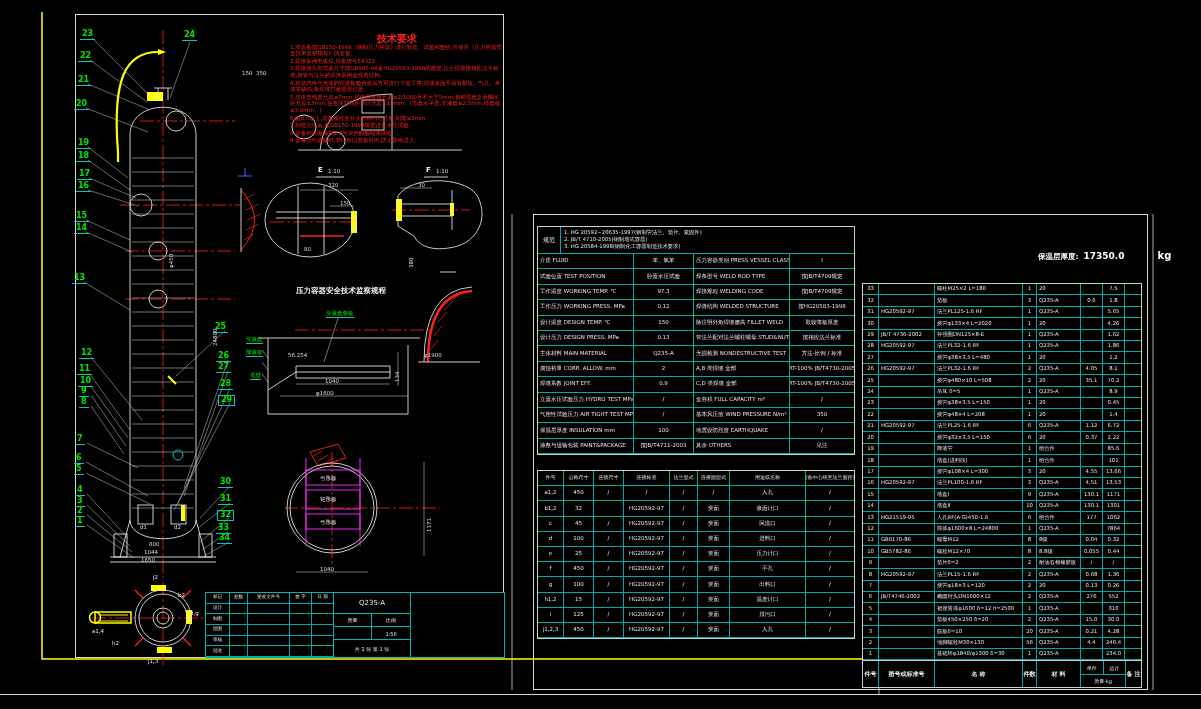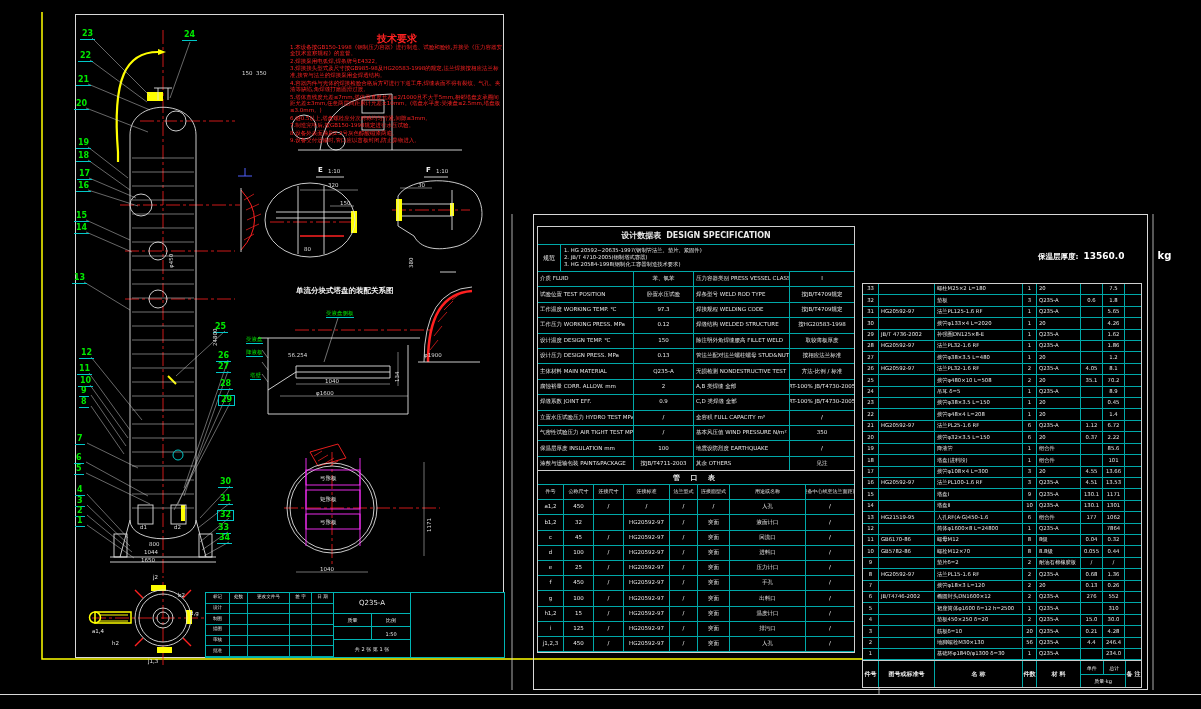--- a/index.html
+++ b/index.html
@@ -328,44 +328,40 @@
 <span class="dim rot" style="left:168px;top:268px">φ450</span>
 <span class="dim rot" style="left:212px;top:346px">24800</span>
 <span class="dim rot" style="left:408px;top:268px">380</span>
 <span class="dim" style="left:140px;top:524px">d1</span>
 <span class="dim" style="left:174px;top:524px">d2</span>
 
 <span class="dtitle" style="left:318px;top:166px">E</span>
 <span class="dim" style="left:328px;top:168px">1:10</span>
 <span class="dtitle" style="left:426px;top:166px">F</span>
 <span class="dim" style="left:436px;top:168px">1:10</span>
-<span class="dtitle" style="left:296px;top:286px;font-size:7.5px">单流分块式塔盘的装配关系图</span>
+<span class="dtitle" style="left:296px;top:286px;font-size:7.5px">压力容器安全技术监察规程</span>
 
 <span class="glabel" style="left:326px;top:310px">受液盘侧板</span>
 <span class="glabel" style="left:246px;top:336px">受液盘</span>
 <span class="glabel" style="left:246px;top:349px">降液板</span>
 <span class="glabel" style="left:250px;top:372px">塔壁</span>
 
 <span class="wlabel" style="left:320px;top:475px">弓形板</span>
 <span class="wlabel" style="left:320px;top:496px">矩形板</span>
 <span class="wlabel" style="left:320px;top:519px">弓形板</span>
 
 <span class="wlabel" style="left:153px;top:574px">j2</span>
 <span class="wlabel" style="left:178px;top:592px">b2</span>
 <span class="wlabel" style="left:92px;top:628px">a1,4</span>
 <span class="wlabel" style="left:190px;top:610px">d,g</span>
 <span class="wlabel" style="left:112px;top:640px">h2</span>
 <span class="wlabel" style="left:148px;top:658px">j1,3</span>
 <span class="wlabel" style="left:206px;top:644px">h1</span>
 
 <div id="spec" class="tbl">
-  <div class="hdr">
-    <span>设计数据表</span>
-    <span>DESIGN SPECIFICATION</span>
-  </div>
   <div class="codes">
     <div class="clabel">规范</div>
     <div class="clines">
 
     <div>1. HG 20592~20635-1997(钢制管法兰、垫片、紧固件)</div>
           <div>2. JB/T 4710-2005(钢制塔式容器)</div>
           <div>3. HG 20584-1998(钢制化工容器制造技术要求)</div>
         </div>
   </div>
   <div>
@@ -457,21 +453,20 @@
       <div class="trow">
         <div class="tc l">涂敷与运输包装 PAINT&amp;PACKAGE</div>
         <div class="tc">按JB/T4711-2003</div>
         <div class="tc l">其余 OTHERS</div>
         <div class="tc">见注</div>
       </div>
     </div>
 </div>
 
 <div id="noz" class="tbl">
-  <div class="ntitle">管 口 表</div>
   <div class="trow hrow">
     <div class="tc">件号</div>
     <div class="tc">公称尺寸</div>
     <div class="tc">连接尺寸</div>
     <div class="tc">连接标准</div>
     <div class="tc">法兰型式</div>
     <div class="tc">连接面型式</div>
     <div class="tc">用途或名称</div>
     <div class="tc">设备中心线至法兰面距离</div>
   </div>
@@ -967,21 +962,21 @@
         <span>总计</span>
       </div>
       <div class="bot">质量·kg</div>
     </div>
     <div class="fc" style="flex:1;border-right:none">备 注</div>
   </div>
 </div>
 
 <div id="netw">
   <span class="nl">保温层厚度:</span>
-  <span class="nv">13560.0</span>
+  <span class="nv">17350.0</span>
   <span class="nu">kg</span>
 </div>
 
 <div id="tblock">
   <div class="col tb-left">
     <div class="trow">
       <div class="tc">标记</div>
       <div class="tc">处数</div>
       <div class="tc">更改文件号</div>
       <div class="tc">签 字</div>

